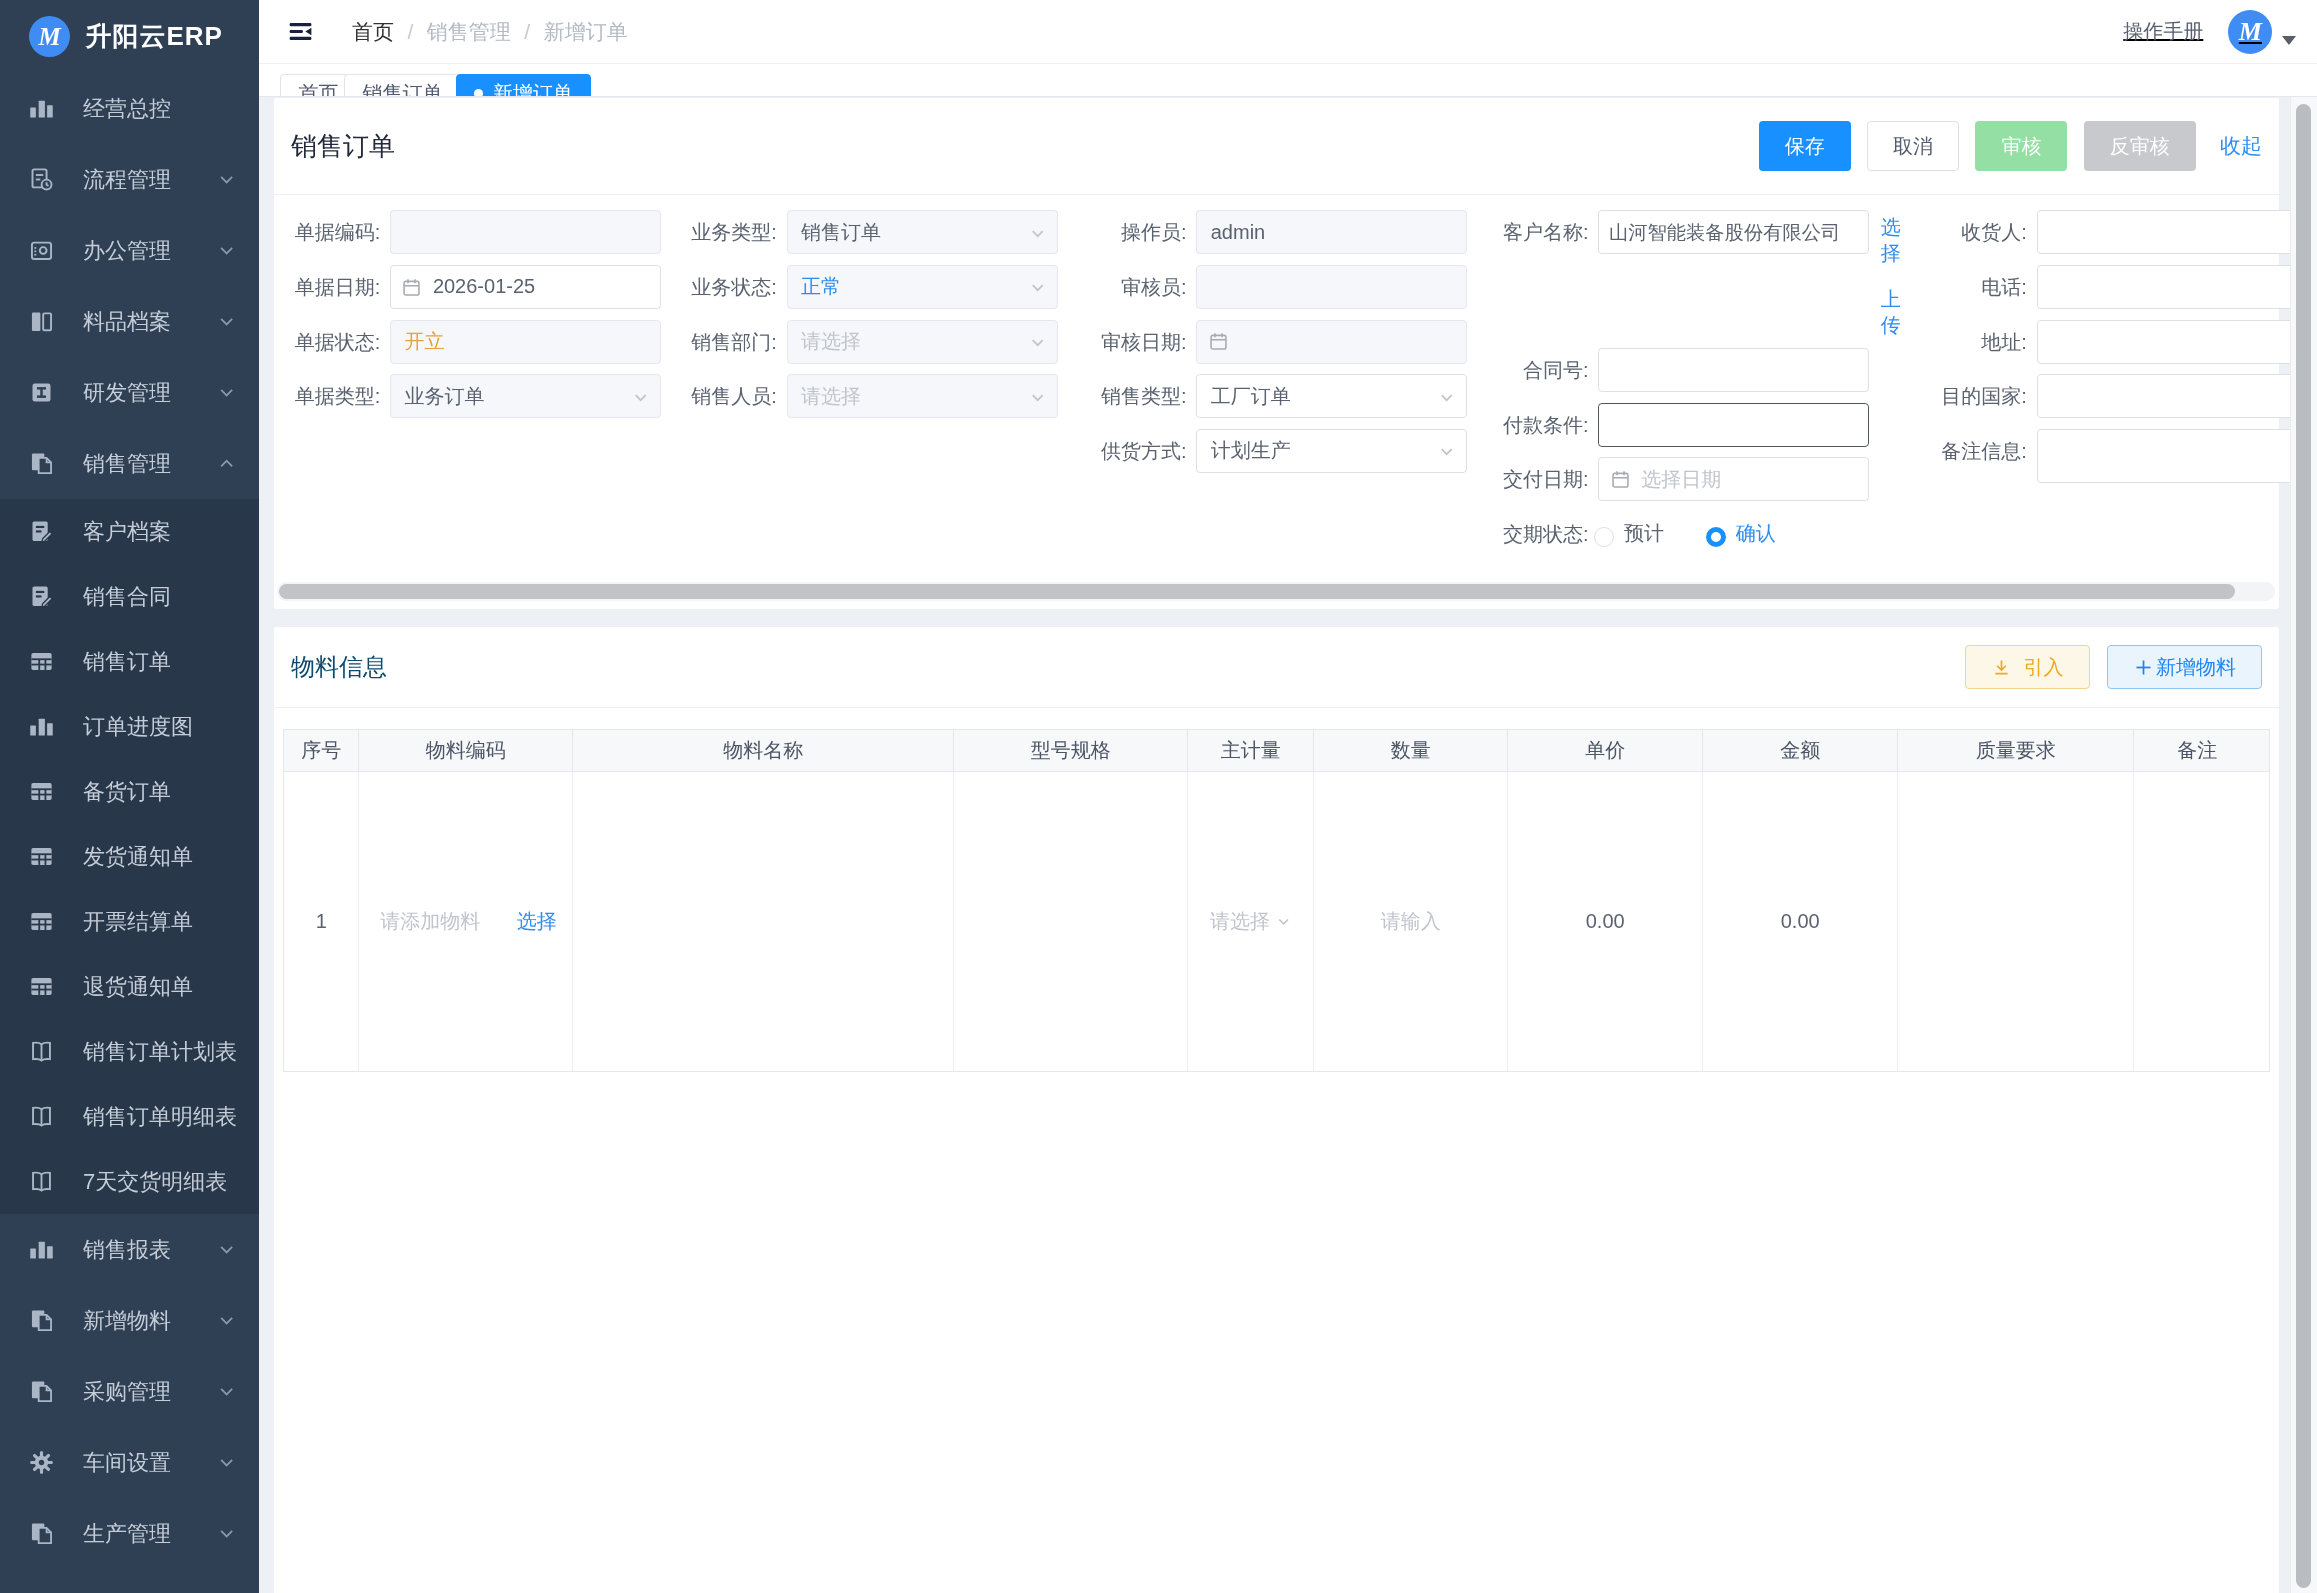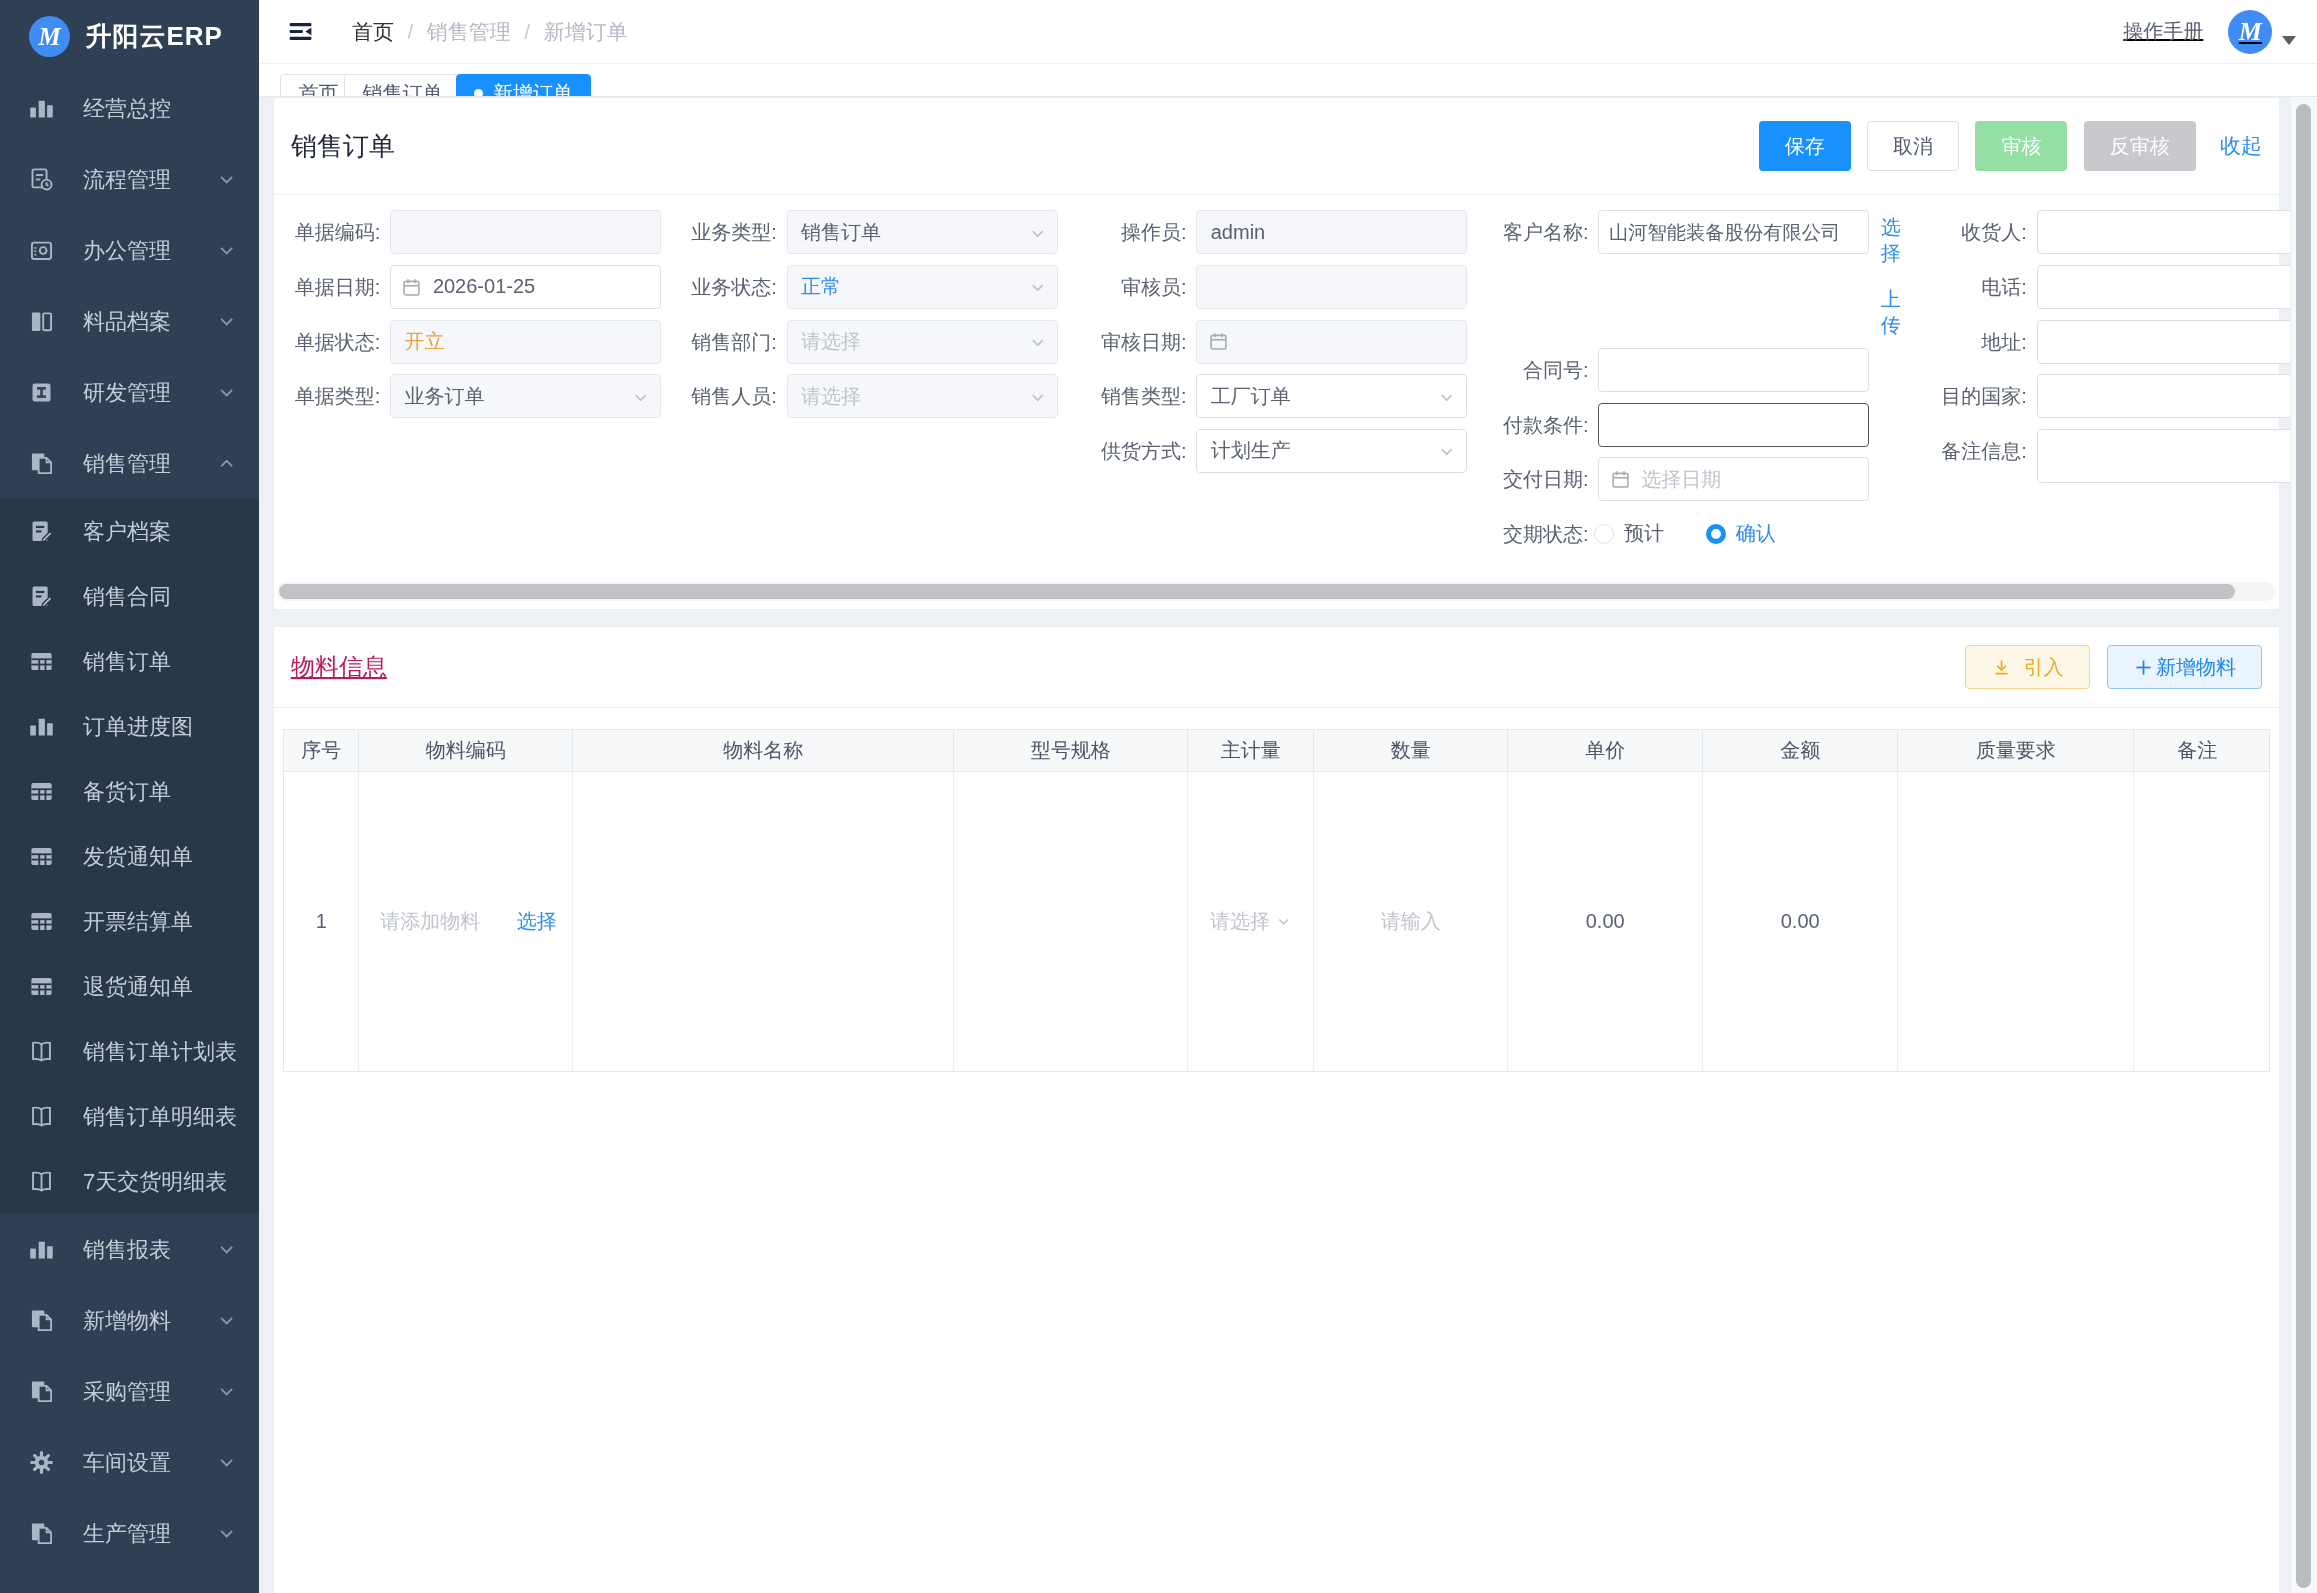--- a/index.html
+++ b/index.html
@@ -83,36 +83,36 @@
   .inp.disabled { background:#f5f7fa; border-color:#e4e7ed; }
   .inp.focused { border-color:#50565e; }
   .inp.with-icon { padding-left:42px; }
   .inp.status-open { color:var(--warn_text,#e6a23c); }
   .inp.status-normal { color:var(--link,#2d8cf0); }
   .cal-icon { position:absolute; left:11.6px; top:11.6px; width:21px; height:21px; color:#a8abb2; pointer-events:none; }
   .sel-caret { position:absolute; right:11.6px; top:14.5px; width:17.4px; height:17.4px; color:#c0c4cc; pointer-events:none; }
   .vlinks { width:25px; margin-left:11.6px; display:flex; flex-direction:column; gap:19.3px; padding-top:3.9px; }
   .vlink { display:block; width:23px; font-size:20px; line-height:26px; word-break:break-all; }
   .radio-row { display:flex; align-items:center; height:44px; margin-left:5.8px; gap:42px; }
-  .radio { display:flex; align-items:center; gap:9.7px; cursor:pointer; font-size:20px; color:#5a6270; }
+  .radio { display:flex; align-items:flex-end; gap:9.7px; cursor:pointer; font-size:20px; color:#5a6270; }
   .rdot { width:20px; height:20px; border-radius:50%; border:1px solid #dcdfe6; background:#fff; }
   .radio.checked .rdot { border:5.8px solid var(--primary,#1890ff); }
   .radio.checked { color:var(--link,#2d8cf0); }
   .tarea { height:54px; }
   .tarea .inp { height:54px; resize:none; padding-top:7.7px; }
 
   .hscroll { margin:15.4px 3.9px 7.7px 3.9px; height:19.3px; background:#f3f4f6; border-radius:9.7px; position:relative; }
   .hthumb { position:absolute; left:1.9px; top:1.9px; height:15.4px; width:calc(100% - 42px);
     background:#c2c3c6; border-radius:7.7px; cursor:pointer; }
 
   
   .card.material { margin-top:16.4px; height:1159px; }
   .m-head { height:81px; display:flex; align-items:center; padding:0 17.4px;
     border-bottom:1px solid #edf0f3; }
-  .m-title { font-size:24px; color:#be185d;text-decoration:underline; }
+  .m-title { font-size:24px; color:#0c4a6e; }
   .m-actions { margin-left:auto; display:flex; gap:17.4px; }
   .btn.import { background:var(--import_bg,#fdf7e7); border-color:var(--import_border,#f3d58a);
     color:var(--import_text,#eda91f); height:44px; gap:11.6px; }
   .btn.add { background:var(--add_bg,#e9f4fd); border-color:var(--add_border,#8fc7f2);
     color:var(--add_text,#1c87f2); height:44px; gap:2px; }
   .btn .bicon { width:21px; height:21px; display:flex; }
 
   .mtable { margin:21px 9.7px 0 9.7px; border:1px solid #e4e8ec; }
   .thead { display:flex; background:#f7f8fa; border-bottom:1px solid #e4e8ec; height:42px; }
   .th { font-size:20px; color:#4c5566; font-weight:500; display:flex; align-items:center;

